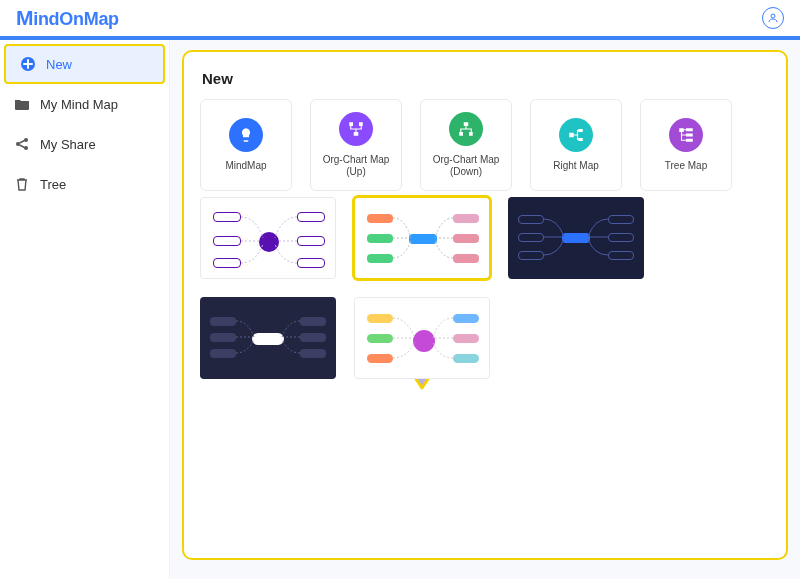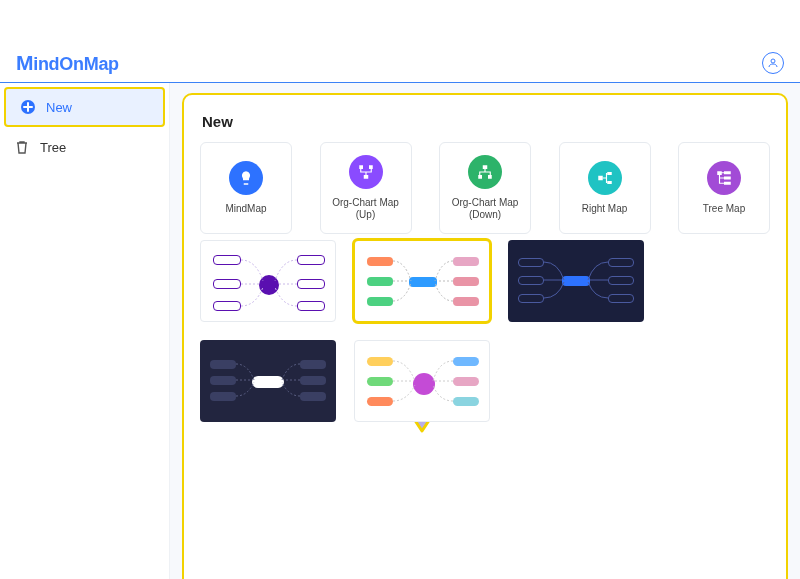--- a/index.html
+++ b/index.html
@@ -1,40 +1,40 @@
 <!DOCTYPE html>
 <html><head>
 <meta charset="utf-8">
 <style>
   * { margin: 0; padding: 0; box-sizing: border-box; font-family: -apple-system, BlinkMacSystemFont, "Segoe UI", Arial, sans-serif; }
   body { width: 800px; height: 579px; background: #fff; overflow: hidden; }
 
   
-  .header { height: 40px; display: flex; align-items: center; justify-content: space-between; padding: 0 16px; border-bottom: 1px solid #3b82f6; margin-top: 43px; }
+  .header { height: 40px; display: flex; align-items: center; justify-content: space-between; padding: 0 16px; border-bottom: 4px solid #3b82f6; }
   .logo { font-size: 18px; font-weight: 700; color: #3b7dff; letter-spacing: -0.3px; }
   .logo .m1 { font-size: 21px; }
   .avatar { width: 22px; height: 22px; border: 1.5px solid #3b7dff; border-radius: 50%; display:flex; align-items:center; justify-content:center; }
   .avatar svg { width: 12px; height: 12px; }
 
   .body { display: flex; height: calc(579px - 40px); }
 
   
   .sidebar { width: 170px; background: #fff; border-right: 1px solid #eef1f5; padding-top: 4px; }
   .side-item { display:flex; align-items:center; gap:10px; height: 40px; padding: 0 14px; font-size: 13px; color:#333; cursor:pointer; }
   .side-item.active { background:#e9f1ff; color:#2d72ff; border-radius: 4px; margin: 0 4px; }
   .side-new { border:2px solid #f2d200; border-radius:8px; margin: 4px 4px 0 4px; height: 40px; }
   .side-ico { width:16px; height:16px; display:inline-flex; align-items:center; justify-content:center; color:#555; }
   .side-item.active .side-ico { color:#2d72ff; }
 
   
   .main { flex:1; background:#f7f9fc; padding: 10px 12px; overflow:auto; }
   .panel { background:#fff; border:2px solid #f2d200; border-radius:10px; padding: 14px 16px 16px 16px; min-height: 510px; }
 
   .sec-title { font-size: 15px; font-weight:700; color:#222; margin: 4px 0 12px 2px; }
-  .cards { display:flex; flex-wrap:wrap; gap: 12px; justify-content: space-between; }
+  .cards { display:flex; flex-wrap:wrap; gap: 18px; }
   .card { width: 92px; height: 92px; border:1px solid #e6eaef; border-radius:6px; display:flex; flex-direction:column; align-items:center; justify-content:center; gap:8px; cursor:pointer; }
   .card .circ { width:34px; height:34px; border-radius:50%; display:flex; align-items:center; justify-content:center; }
   .card .lbl { font-size: 10px; color:#444; text-align:center; line-height:1.2; padding:0 4px; }
   .c-blue{background:#2d72ff;} .c-green{background:#2db36a;} .c-purple{background:#8a4bff;}
   .c-pink{background:#e94f86;} .c-teal{background:#1fc3c3;} .c-violet{background:#a24bd6;} .c-orange{background:#ff8a1f;}
   .arrow { position:absolute; left: 208px; top: 258px; width:60px; height:80px; pointer-events:none; }
 
   
   .themes { display:flex; flex-wrap:wrap; gap: 18px; margin-top:6px; }
   .theme { width:136px; height:82px; border-radius:4px; position:relative; cursor:pointer; overflow:hidden; }
@@ -67,20 +67,39 @@
 
   <div class="sidebar">
     <div class="side-item active side-new">
       <span class="side-ico">
         <svg width="16" height="16" viewBox="0 0 16 16">
             <circle cx="8" cy="8" r="7" fill="#2d72ff"></circle>
             <path d="M8 4v8M4 8h8" stroke="#fff" stroke-width="2" stroke-linecap="round"></path>
           </svg>
       </span>
       <span>New</span>
+    </div>
+    <div class="side-item">
+      <span class="side-ico">
+        <svg width="16" height="16" viewBox="0 0 16 16">
+            <path d="M1 4h5l1 1h8v8a1 1 0 0 1-1 1H2a1 1 0 0 1-1-1z" fill="#555"></path>
+          </svg>
+      </span>
+      <span>My Mind Map</span>
+    </div>
+    <div class="side-item">
+      <span class="side-ico">
+        <svg width="16" height="16" viewBox="0 0 16 16">
+            <circle cx="4" cy="8" r="2" fill="#555"></circle>
+            <circle cx="12" cy="4" r="2" fill="#555"></circle>
+            <circle cx="12" cy="12" r="2" fill="#555"></circle>
+            <path d="M5.5 7L10.5 4.5M5.5 9L10.5 11.5" stroke="#555" stroke-width="1.4"></path>
+          </svg>
+      </span>
+      <span>My Share</span>
     </div>
     <div class="side-item">
       <span class="side-ico">
         <svg width="16" height="16" viewBox="0 0 16 16">
             <path d="M3 4h10M6 4V3h4v1M4 4l1 10h6l1-10" fill="none" stroke="#555" stroke-width="1.4"></path>
           </svg>
       </span>
       <span>Tree</span>
     </div>
   </div>

